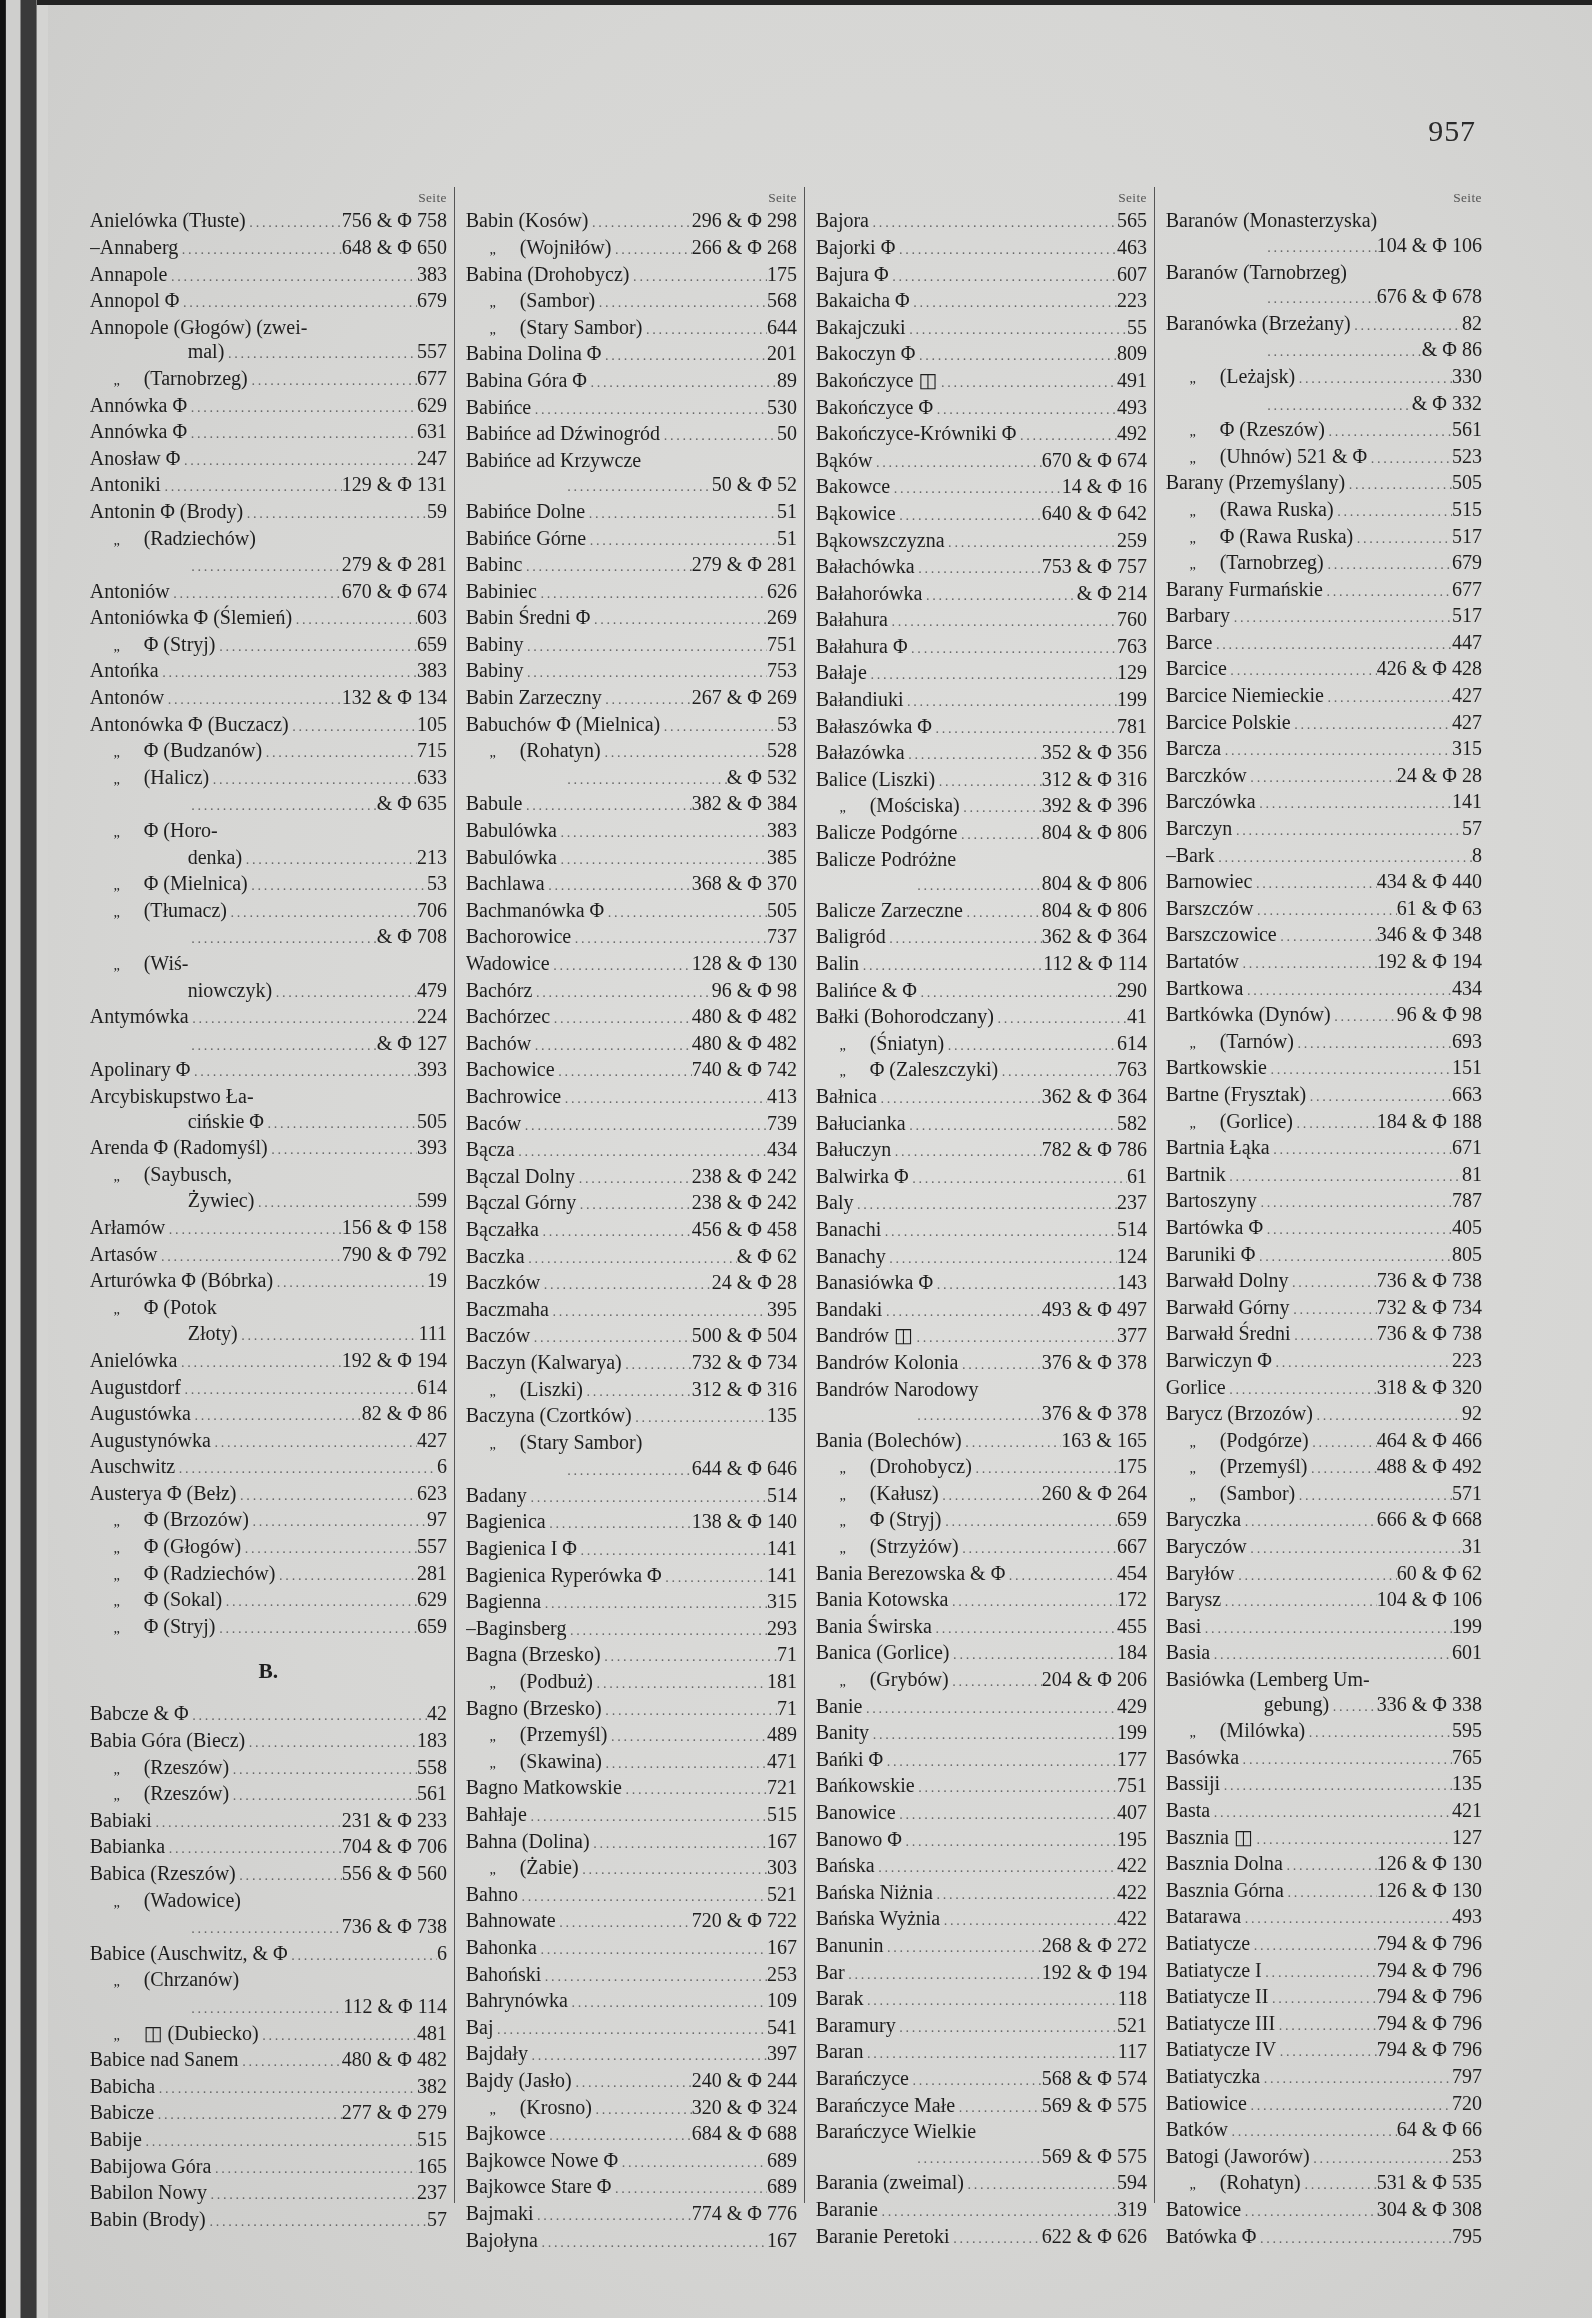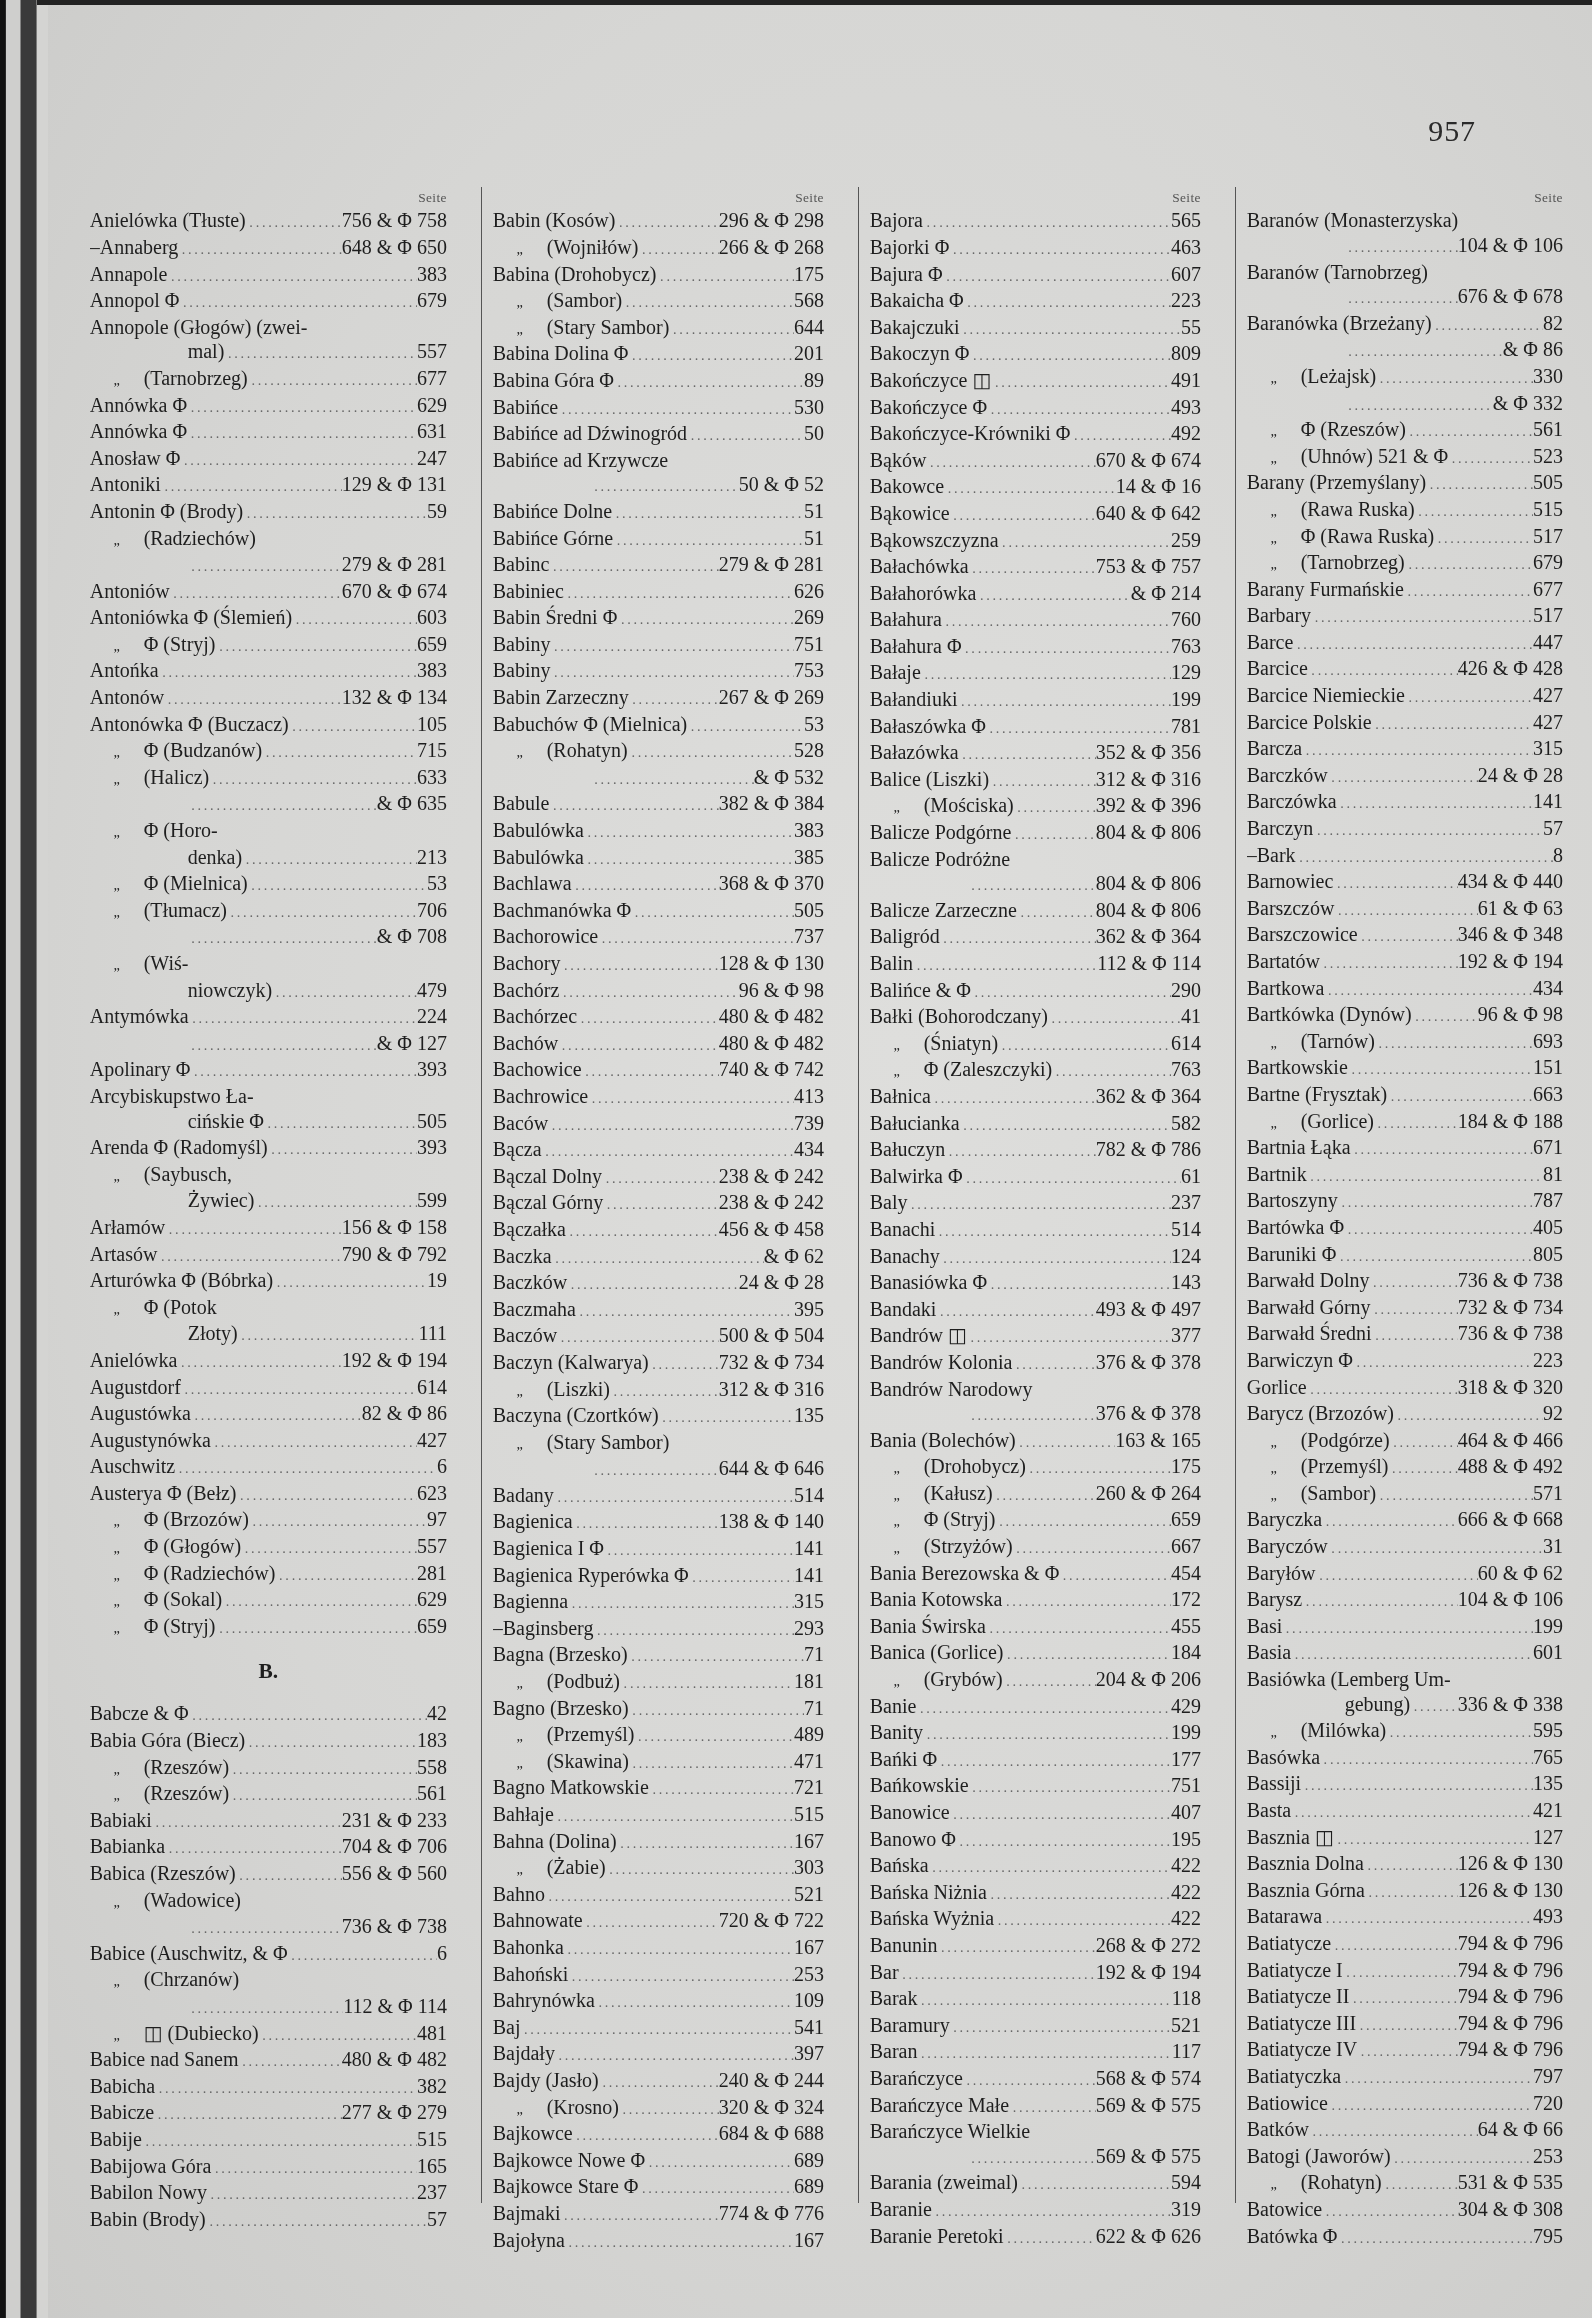--- a/index.html
+++ b/index.html
@@ -23,21 +23,20 @@
     background:radial-gradient(ellipse at 55% 45%, #dededc 0%, #d6d6d4 60%, #cbcbc9 100%);
     margin-left:11px;
   }
   .page-number {
     position:absolute; right:116px; top:109px;
     font-size:30px; letter-spacing:0.9px; color:#2a2a2a;
   }
   .columns {
     position:absolute; left:79px; top:187px; width:1410px; height:2016px;
     display:flex;
-    gap:27px;
   }
   .col {
     flex:0 0 auto; position:relative; box-sizing:border-box;
     padding:0 7.1px 0 10.7px;
   }
   .col + .col { border-left:1.8px solid #555; }
   .col-1 { width:375px; }
   .col-2 { width:350px; }
   .col-3 { width:350px; }
   .col-4 { width:335px; }
@@ -609,21 +608,21 @@
           <span class="name">Bachmanówka Φ</span>
           <span class="leader"></span>
           <span class="pages">505</span>
         </div>
         <div class="entry">
           <span class="name">Bachorowice</span>
           <span class="leader"></span>
           <span class="pages">737</span>
         </div>
         <div class="entry">
-          <span class="name">Bachory</span>
+          <span class="name">Wadowice</span>
           <span class="leader"></span>
           <span class="pages">128 &amp; Φ 130</span>
         </div>
         <div class="entry">
           <span class="name">Bachórz</span>
           <span class="leader"></span>
           <span class="pages">96 &amp; Φ 98</span>
         </div>
         <div class="entry">
           <span class="name">Bachórzec</span>

